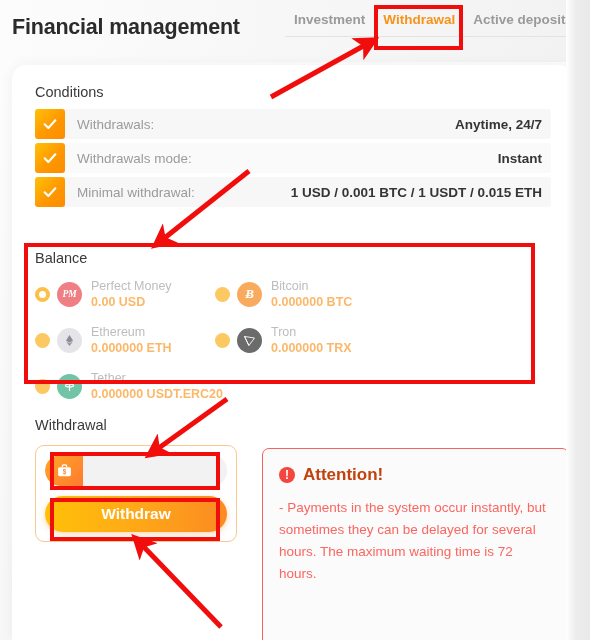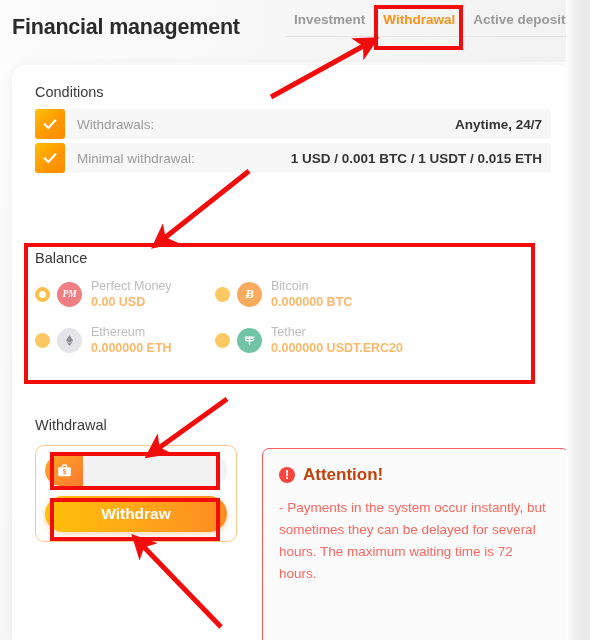--- a/index.html
+++ b/index.html
@@ -181,20 +181,29 @@
       <div class="cond-row">
         <div class="check">
           <svg viewBox="0 0 24 24" fill="none" stroke="#ffffff" stroke-width="3.2" stroke-linecap="round" stroke-linejoin="round">
               <polyline points="4,12.5 9.5,18 20,6.5"></polyline>
             </svg>
         </div>
         <div class="cond-label">Withdrawals:</div>
         <div class="cond-value">Anytime, 24/7</div>
       </div>
 
+      <div class="cond-row alt">
+        <div class="check">
+          <svg viewBox="0 0 24 24" fill="none" stroke="#ffffff" stroke-width="3.2" stroke-linecap="round" stroke-linejoin="round">
+              <polyline points="4,12.5 9.5,18 20,6.5"></polyline>
+            </svg>
+        </div>
+        <div class="cond-label">Withdrawals mode:</div>
+        <div class="cond-value">Instant</div>
+      </div>
 
       <div class="cond-row">
         <div class="check">
           <svg viewBox="0 0 24 24" fill="none" stroke="#ffffff" stroke-width="3.2" stroke-linecap="round" stroke-linejoin="round">
               <polyline points="4,12.5 9.5,18 20,6.5"></polyline>
             </svg>
         </div>
         <div class="cond-label">Minimal withdrawal:</div>
         <div class="cond-value">1 USD / 0.001 BTC / 1 USDT / 0.015 ETH</div>
       </div>
@@ -229,20 +238,33 @@
                 <polygon points="12,2 5.5,12.2 12,16 18.5,12.2"></polygon>
                 <polygon points="12,17.4 5.5,13.5 12,22 18.5,13.5"></polygon>
               </svg>
           </span>
           <span class="coin-texts">
             <span class="coin-name" style="display:block">Ethereum</span>
             <span class="coin-amount" style="display:block">0.000000 ETH</span>
           </span>
         </div>
 
+        <div class="bal-item">
+          <span class="radio off"></span>
+          <span class="coin-icon" style="background:#6b6b6b;">
+            <svg viewBox="0 0 24 24" width="15" height="15" fill="none" stroke="#ffffff" stroke-width="1.4" stroke-linejoin="round">
+                <polygon points="4,5.5 20,8 11,20"></polygon>
+                <line x1="4" y1="5.5" x2="11" y2="20"></line>
+              </svg>
+          </span>
+          <span class="coin-texts">
+            <span class="coin-name" style="display:block">Tron</span>
+            <span class="coin-amount" style="display:block">0.000000 TRX</span>
+          </span>
+        </div>
 
         <div class="bal-item">
           <span class="radio off"></span>
           <span class="coin-icon" style="background:#72c4a6;">
             <svg viewBox="0 0 24 24" width="15" height="15" fill="none" stroke="#ffffff" stroke-width="2" stroke-linecap="round">
                 <line x1="5" y1="6.5" x2="19" y2="6.5"></line>
                 <line x1="12" y1="6.5" x2="12" y2="18.5"></line>
                 <ellipse cx="12" cy="10.5" rx="6.5" ry="2.2"></ellipse>
               </svg>
           </span>

